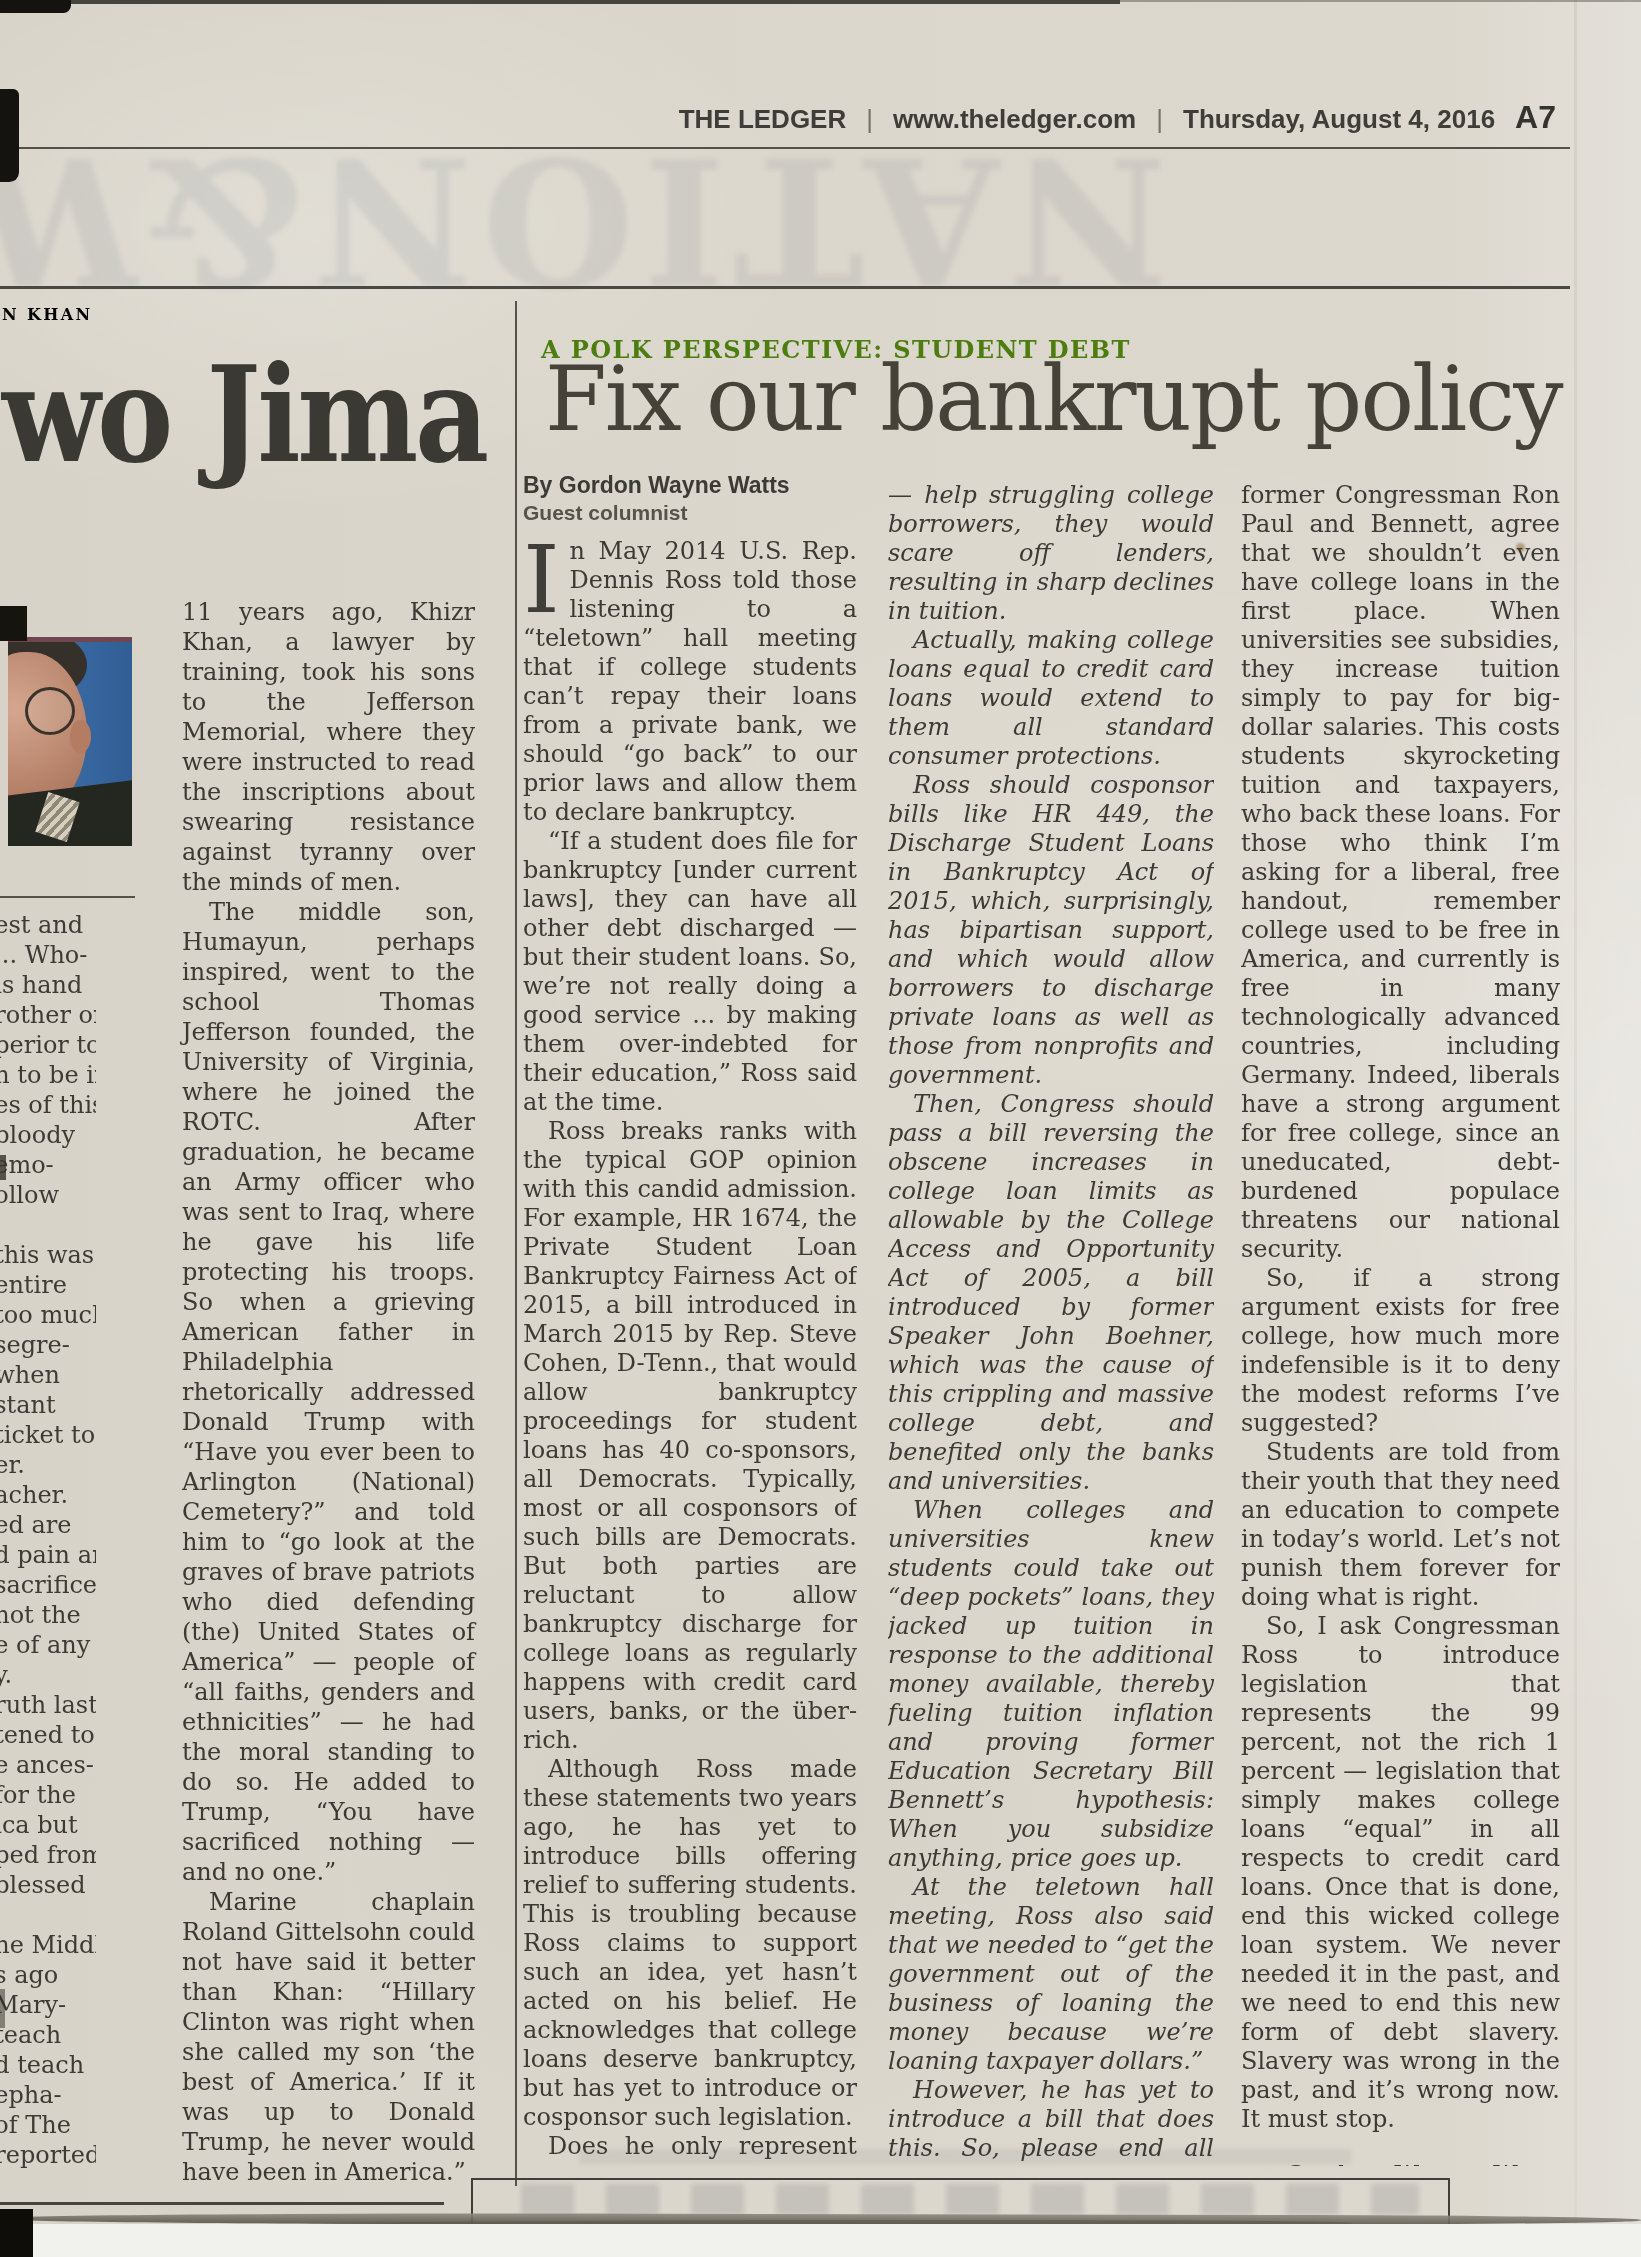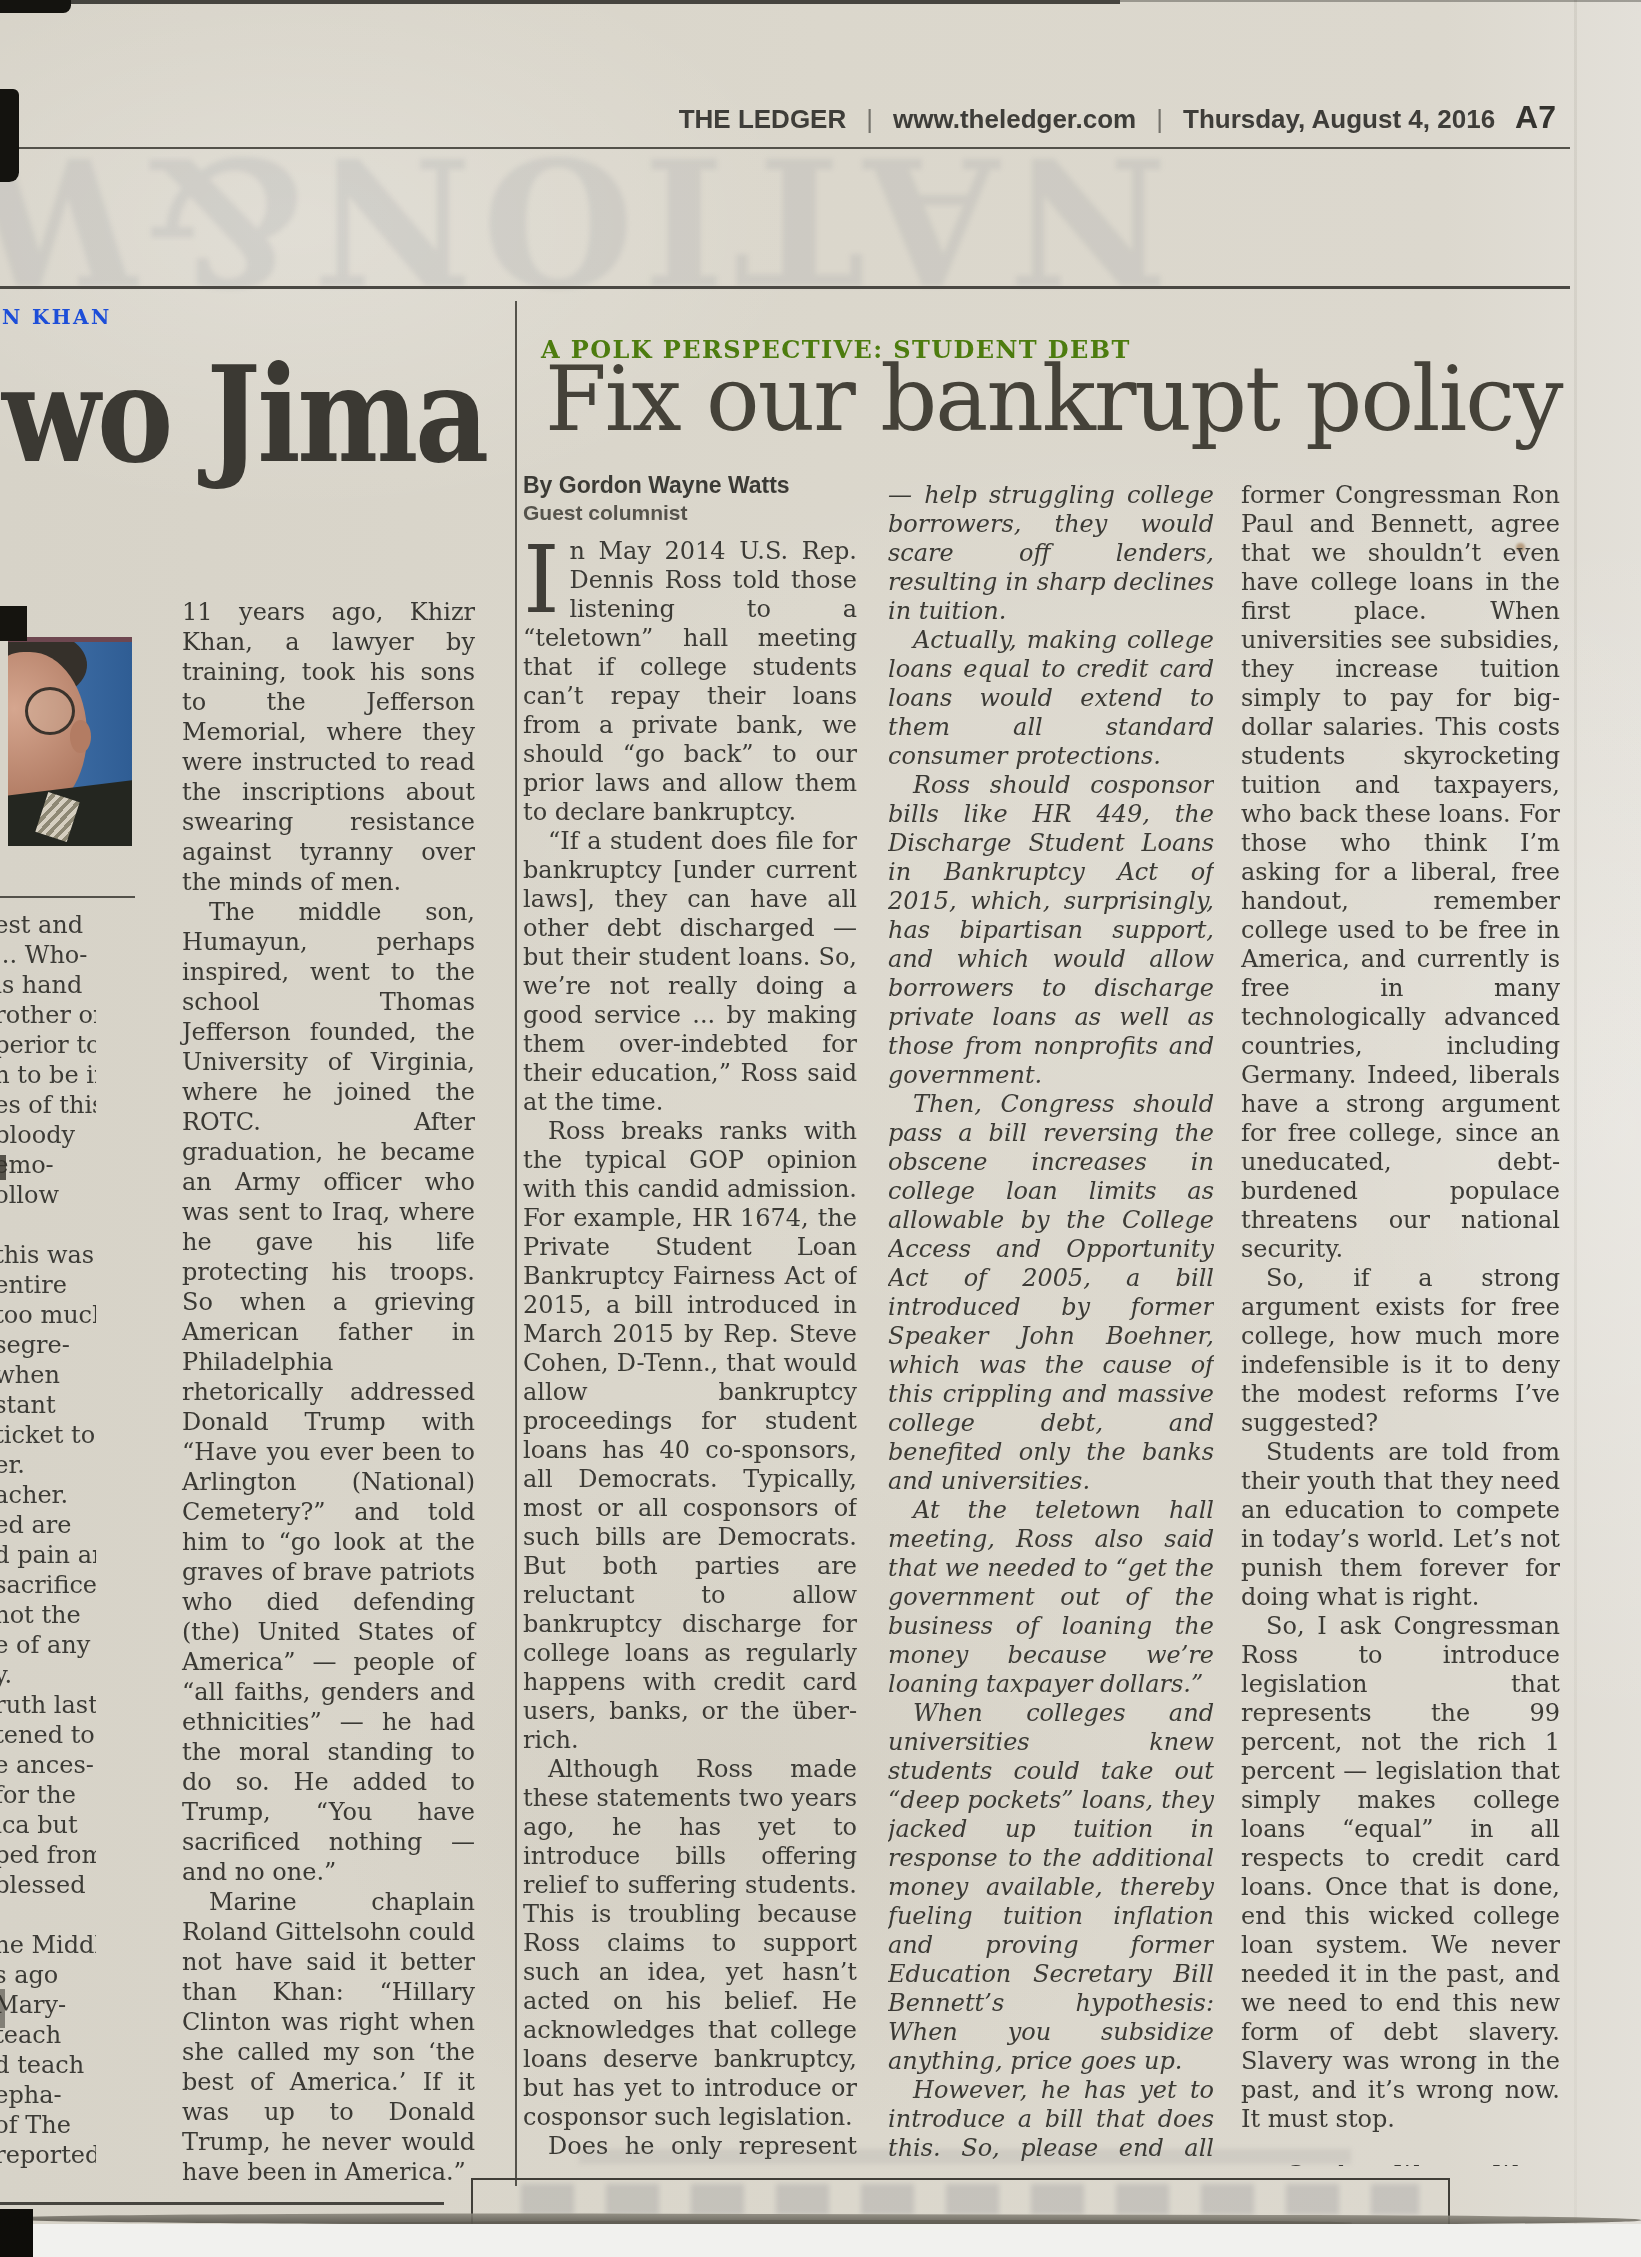--- a/index.html
+++ b/index.html
@@ -34,21 +34,21 @@
   .rule-photo{left:0;top:896px;width:135px;height:1.9px;background:#53514a;}
   .rule-bl{left:0;top:2202px;width:444px;height:2.9px;background:#46443e;}
   
   .pagehead{left:0;top:99px;width:1556px;height:35px;display:flex;justify-content:flex-end;
     align-items:baseline;gap:20px;font-family:"Liberation Sans",sans-serif;
     font-weight:bold;font-size:26px;color:#3e3d39;}
   .pagehead .pipe{color:#74726b;font-weight:normal;}
   .pagehead .pagenum{font-size:32px;color:#34332f;}
   
   .kicker-left{left:1.9px;top:305px;font-family:"DejaVu Serif",serif;font-weight:bold;
-    font-size:20px;letter-spacing:2.4px;color:#1d4ed8;}
+    font-size:16px;letter-spacing:2.4px;color:#000000;}
   .hl-left{left:1.9px;top:348px;width:502px;font-family:"DejaVu Serif",serif;font-weight:bold;
     font-size:133px;line-height:1;letter-spacing:-3.9px;color:#3b3933;
     transform:scaleX(.86);transform-origin:left top;white-space:nowrap;}
   
   .photo{left:7.7px;top:637px;width:124px;height:209px;overflow:hidden;background:#3c6ba3;}
   .photo .topline{position:absolute;left:0;top:0;width:100%;height:4.8px;background:#6e4750;}
   .photo .bg-shade{position:absolute;right:0;top:4.8px;width:68px;height:145px;
     background:linear-gradient(90deg,transparent,#2f5d94);}
   .photo .hair{position:absolute;left:-17.4px;top:-5.8px;width:97px;height:68px;border-radius:50%;
     background:#35302a;}
@@ -211,22 +211,22 @@
   <p>Ross breaks ranks with the typical GOP opinion with this candid admission. For example, HR 1674, the Private Student Loan Bankruptcy Fairness Act of 2015, a bill introduced in March 2015 by Rep. Steve Cohen, D-Tenn., that would allow bankruptcy proceedings for student loans has 40 co-sponsors, all Democrats. Typically, most or all cosponsors of such bills are Democrats. But both parties are reluctant to allow bankruptcy discharge for college loans as regularly happens with credit card users, banks, or the über-rich.</p>
   <p>Although Ross made these statements two years ago, he has yet to introduce bills offering relief to suffering students. This is troubling because Ross claims to support such an idea, yet hasn’t acted on his belief. He acknowledges that college loans deserve bankruptcy, but has yet to introduce or cosponsor such legislation.</p>
   <p>Does he only represent the rich? Not only would bankruptcy — and other standard consumer protections, like truth in lending, refinancing and statutes of limitations</p>
 </div>
 
 <div class="abs col col2">
   <p class="ni">— help struggling college borrowers, they would scare off lenders, resulting in sharp declines in tuition.</p>
   <p>Actually, making college loans equal to credit card loans would extend to them all standard consumer protections.</p>
   <p>Ross should cosponsor bills like HR 449, the Discharge Student Loans in Bankruptcy Act of 2015, which, surprisingly, has bipartisan support, and which would allow borrowers to discharge private loans as well as those from nonprofits and government.</p>
   <p>Then, Congress should pass a bill reversing the obscene increases in college loan limits as allowable by the College Access and Opportunity Act of 2005, a bill introduced by former Speaker John Boehner, which was the cause of this crippling and massive college debt, and benefited only the banks and universities.</p>
+  <p>When colleges and universities knew students could take out “deep pockets” loans, they jacked up tuition in response to the additional money available, thereby fueling tuition inflation and proving former Education Secretary Bill Bennett’s hypothesis: When you subsidize anything, price goes up.</p>
   <p>At the teletown hall meeting, Ross also said that we needed to “get the government out of the business of loaning the money because we’re loaning taxpayer dollars.”</p>
-  <p>When colleges and universities knew students could take out “deep pockets” loans, they jacked up tuition in response to the additional money available, thereby fueling tuition inflation and proving former Education Secretary Bill Bennett’s hypothesis: When you subsidize anything, price goes up.</p>
   <p>However, he has yet to introduce a bill that does this. So, please end all higher education loans.</p>
 
 </div>
 
 <div class="abs col col3">
   <p class="ni">former Congressman Ron Paul and Bennett, agree that we shouldn’t even have college loans in the first place. When universities see subsidies, they increase tuition simply to pay for big-dollar salaries. This costs students skyrocketing tuition and taxpayers, who back these loans. For those who think I’m asking for a liberal, free handout, remember college used to be free in America, and currently is free in many technologically advanced countries, including Germany. Indeed, liberals have a strong argument for free college, since an uneducated, debt-burdened populace threatens our national security.</p>
   <p>So, if a strong argument exists for free college, how much more indefensible is it to deny the modest reforms I’ve suggested?</p>
   <p>Students are told from their youth that they need an education to compete in today’s world. Let’s not punish them forever for doing what is right.</p>
   <p>So, I ask Congressman Ross to introduce legislation that represents the 99 percent, not the rich 1 percent — legislation that simply makes college loans “equal” in all respects to credit card loans. Once that is done, end this wicked college loan system. We never needed it in the past, and we need to end this new form of debt slavery. Slavery was wrong in the past, and it’s wrong now. It must stop.</p>
   <p class="tagline">— Gordon Wayne Watts (contact him at GordonWatts.com or GordonWayneWatts.com)is a Lakeland resident and a former candidate for the Florida House of Representatives.</p>

